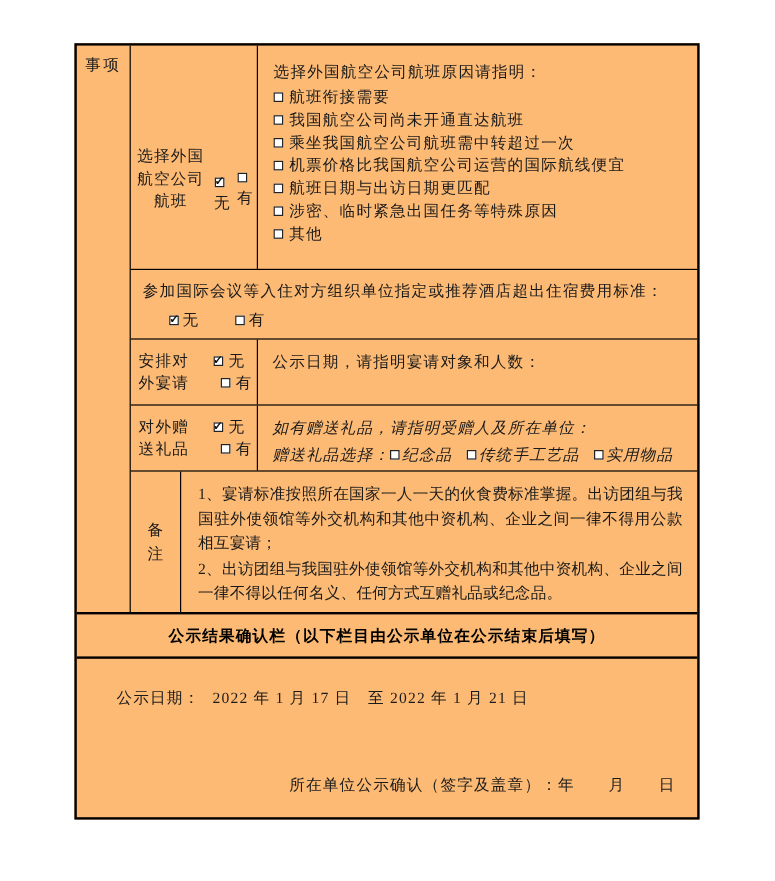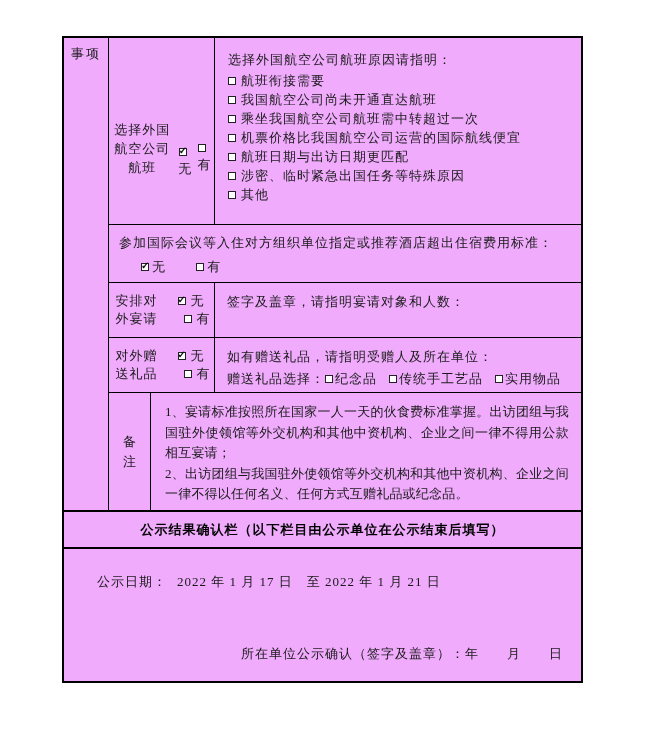--- a/index.html
+++ b/index.html
@@ -4,21 +4,21 @@
 <style>
   * { margin:0; padding:0; box-sizing:border-box; }
   html,body { background:#ffffff; }
   body {
     width:646px; height:734px; position:relative; overflow:hidden;
     font-family:"Liberation Serif","DejaVu Serif",serif;
     color:#1a1a1a; font-size:13px; letter-spacing:1px;
   }
   .doc-table {
     position:absolute; left:62px; top:36px; width:521px; height:647px;
-    border:2px solid #000; background:#f0abfc;
+    border:2px solid #000; background:#fdba74;
   }
   .upper { display:flex; height:472px; }
   .col-item {
     width:45px; border-right:1px solid #000;
     text-align:center; padding-top:7px; letter-spacing:2px;
   }
   .upper-rows { flex:1; display:flex; flex-direction:column; }
   .row { display:flex; }
   .r1 { height:187px; border-bottom:1px solid #000; }
   .r2 { height:58px; border-bottom:1px solid #000; display:block; padding:9px 6px 0 10px; }
@@ -34,21 +34,21 @@
   .r1 .cb-line-no { margin-top:26px; }
   .r1 .cb-line-yes { margin-top:18px; }
   .r3 .label-cell, .r4 .label-cell { justify-content:center; gap:4px; }
   .content-cell { flex:1; }
   .r1 .content-cell { padding:13px 4px 0 13px; }
   .reason-title { margin-bottom:4px; }
   .reason { margin-top:5px; line-height:14px; white-space:nowrap; }
   .r2 .cbs { margin-top:6px; margin-left:22px; }
   .r2 .yes-group { margin-left:26px; }
   .r3 .content-cell { padding:10px 6px 0 12px; }
-  .r4 .content-cell { padding:8px 4px 0 12px; line-height:22px; }
+  .r4 .content-cell { padding:8px 4px 0 12px; line-height:22px;font-style:italic; }
   .remark-label-cell {
     width:42px; border-right:1px solid #000;
     display:flex; align-items:center; justify-content:center;
   }
   .remark-label { width:15px; line-height:20px; text-align:center; letter-spacing:0; }
   .remark-content { flex:1; padding:9px 12px 0 14px; letter-spacing:0.2px; line-height:20.5px; text-align:justify; }
   .r6 {
     height:39px; border-top:2px solid #000; border-bottom:2px solid #000;
     display:flex; align-items:center; justify-content:center;
     font-weight:bold; color:#000; letter-spacing:1px;
@@ -113,21 +113,21 @@
 
       <div class="row r3">
         <div class="label-cell">
           <div>安排对外宴请</div>
           <div>
             <span class="no-group"><span class="cb checked"></span><span>无</span></span>
             <span class="yes-group"><span class="cb"></span><span>有</span></span>
           </div>
         </div>
         <div class="content-cell">
-          <div>签字及盖章，请指明宴请对象和人数：</div>
+          <div>公示日期，请指明宴请对象和人数：</div>
         </div>
       </div>
 
       <div class="row r4">
         <div class="label-cell">
           <div>对外赠送礼品</div>
           <div>
             <span class="no-group"><span class="cb checked"></span><span>无</span></span>
             <span class="yes-group"><span class="cb"></span><span>有</span></span>
           </div>

